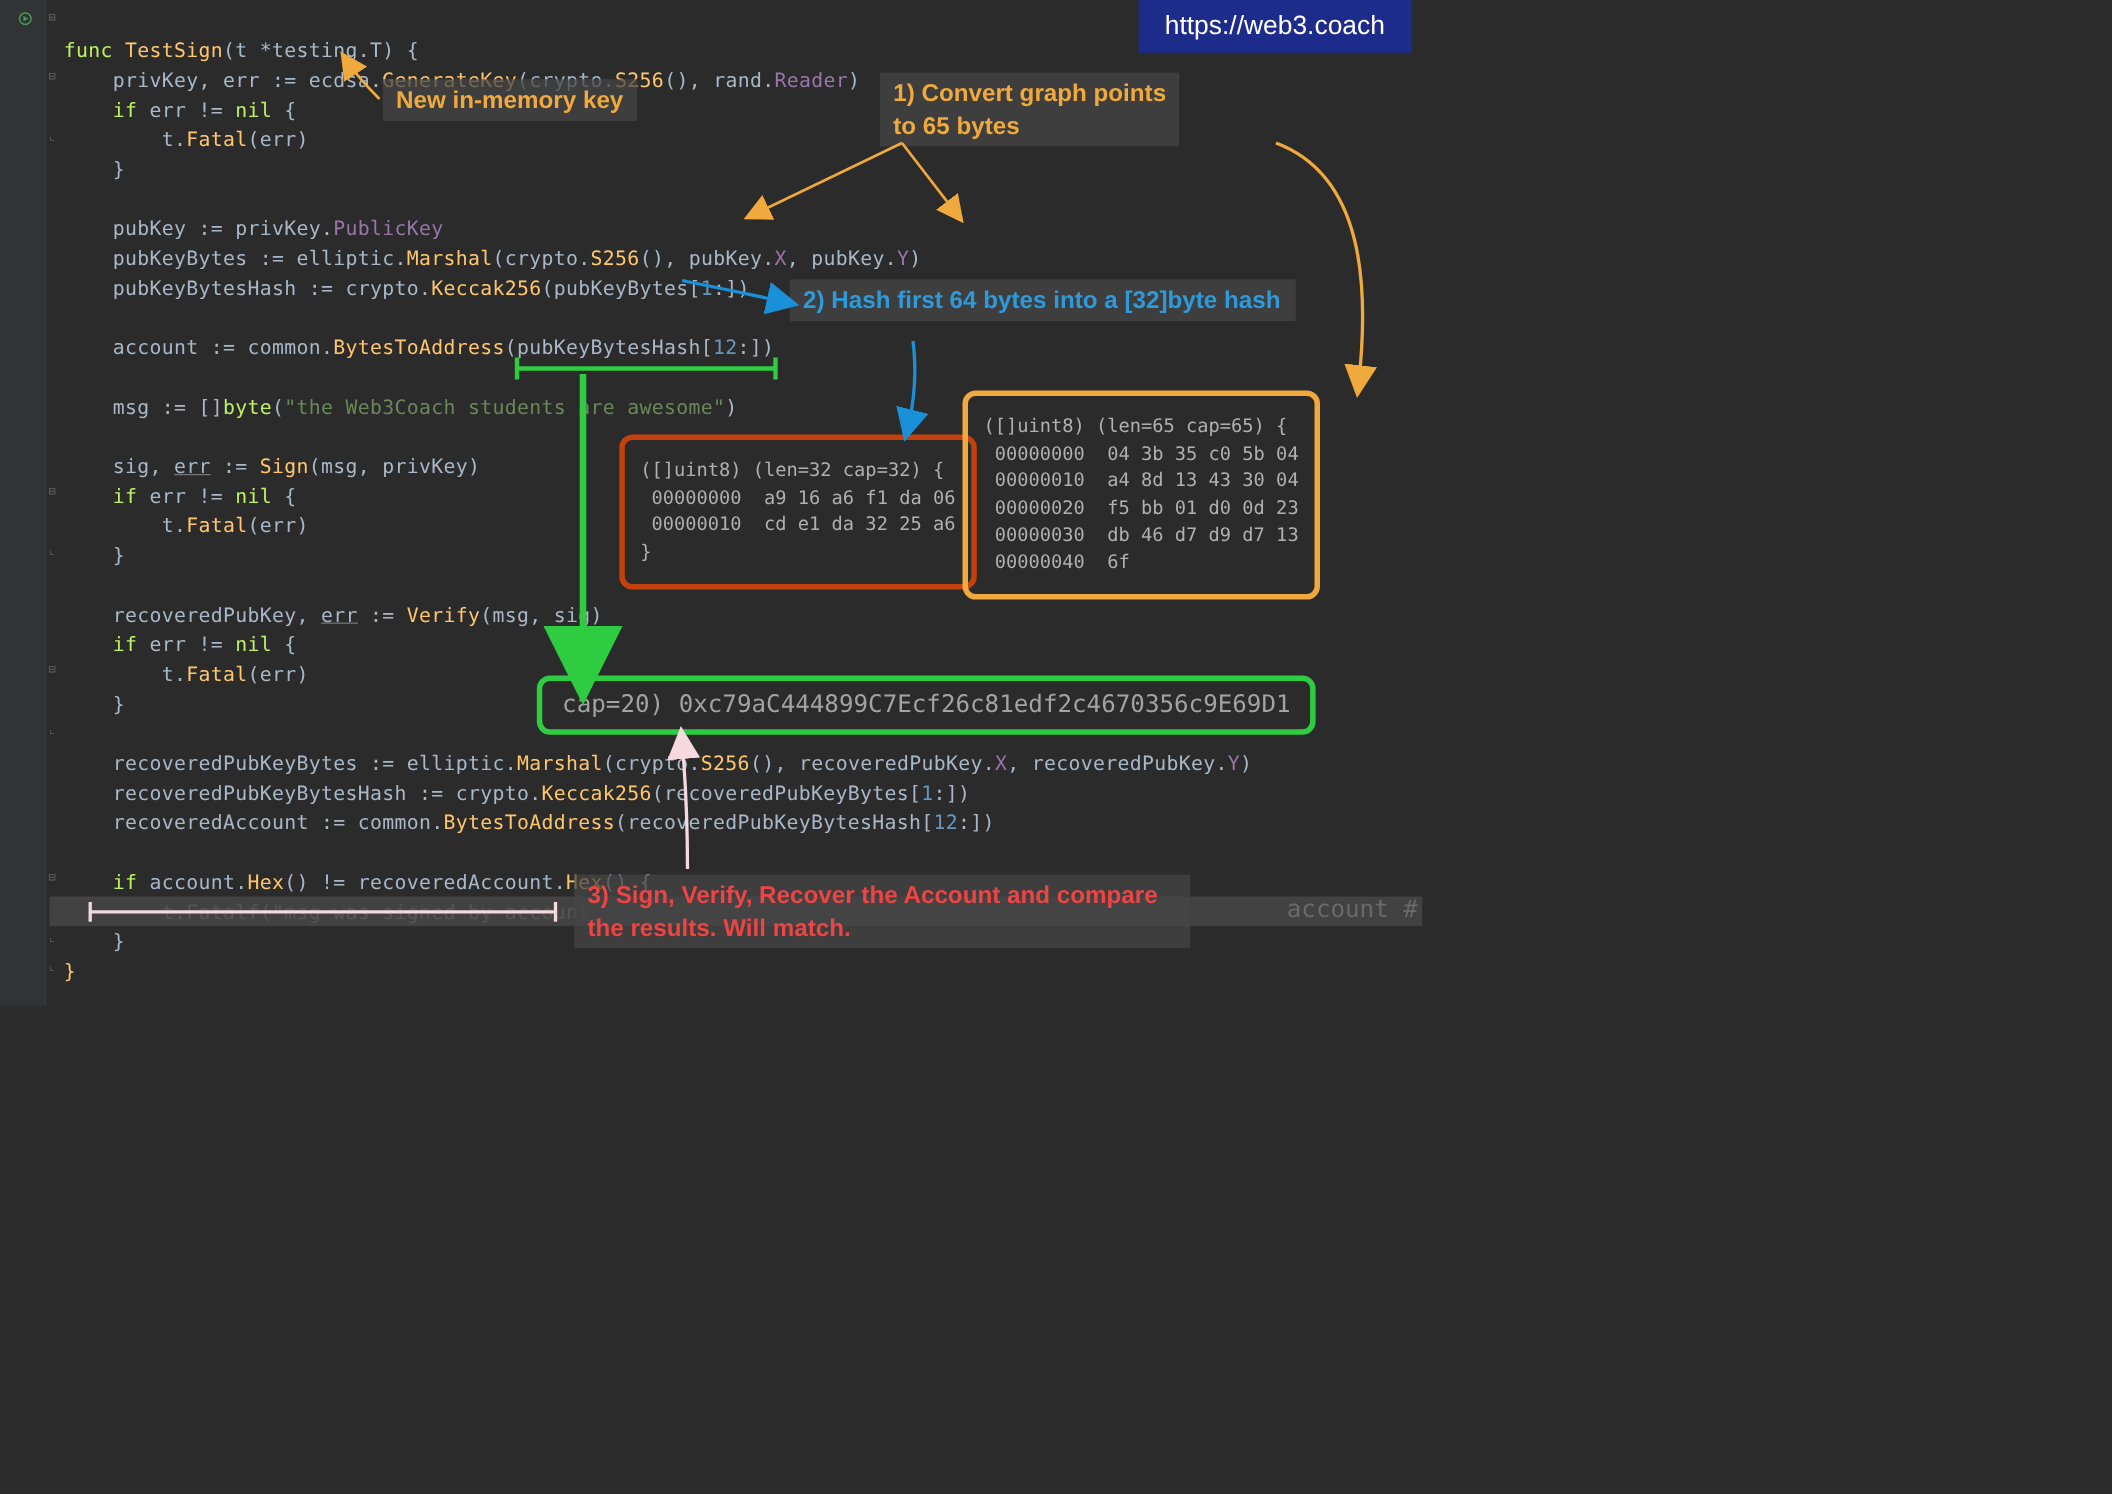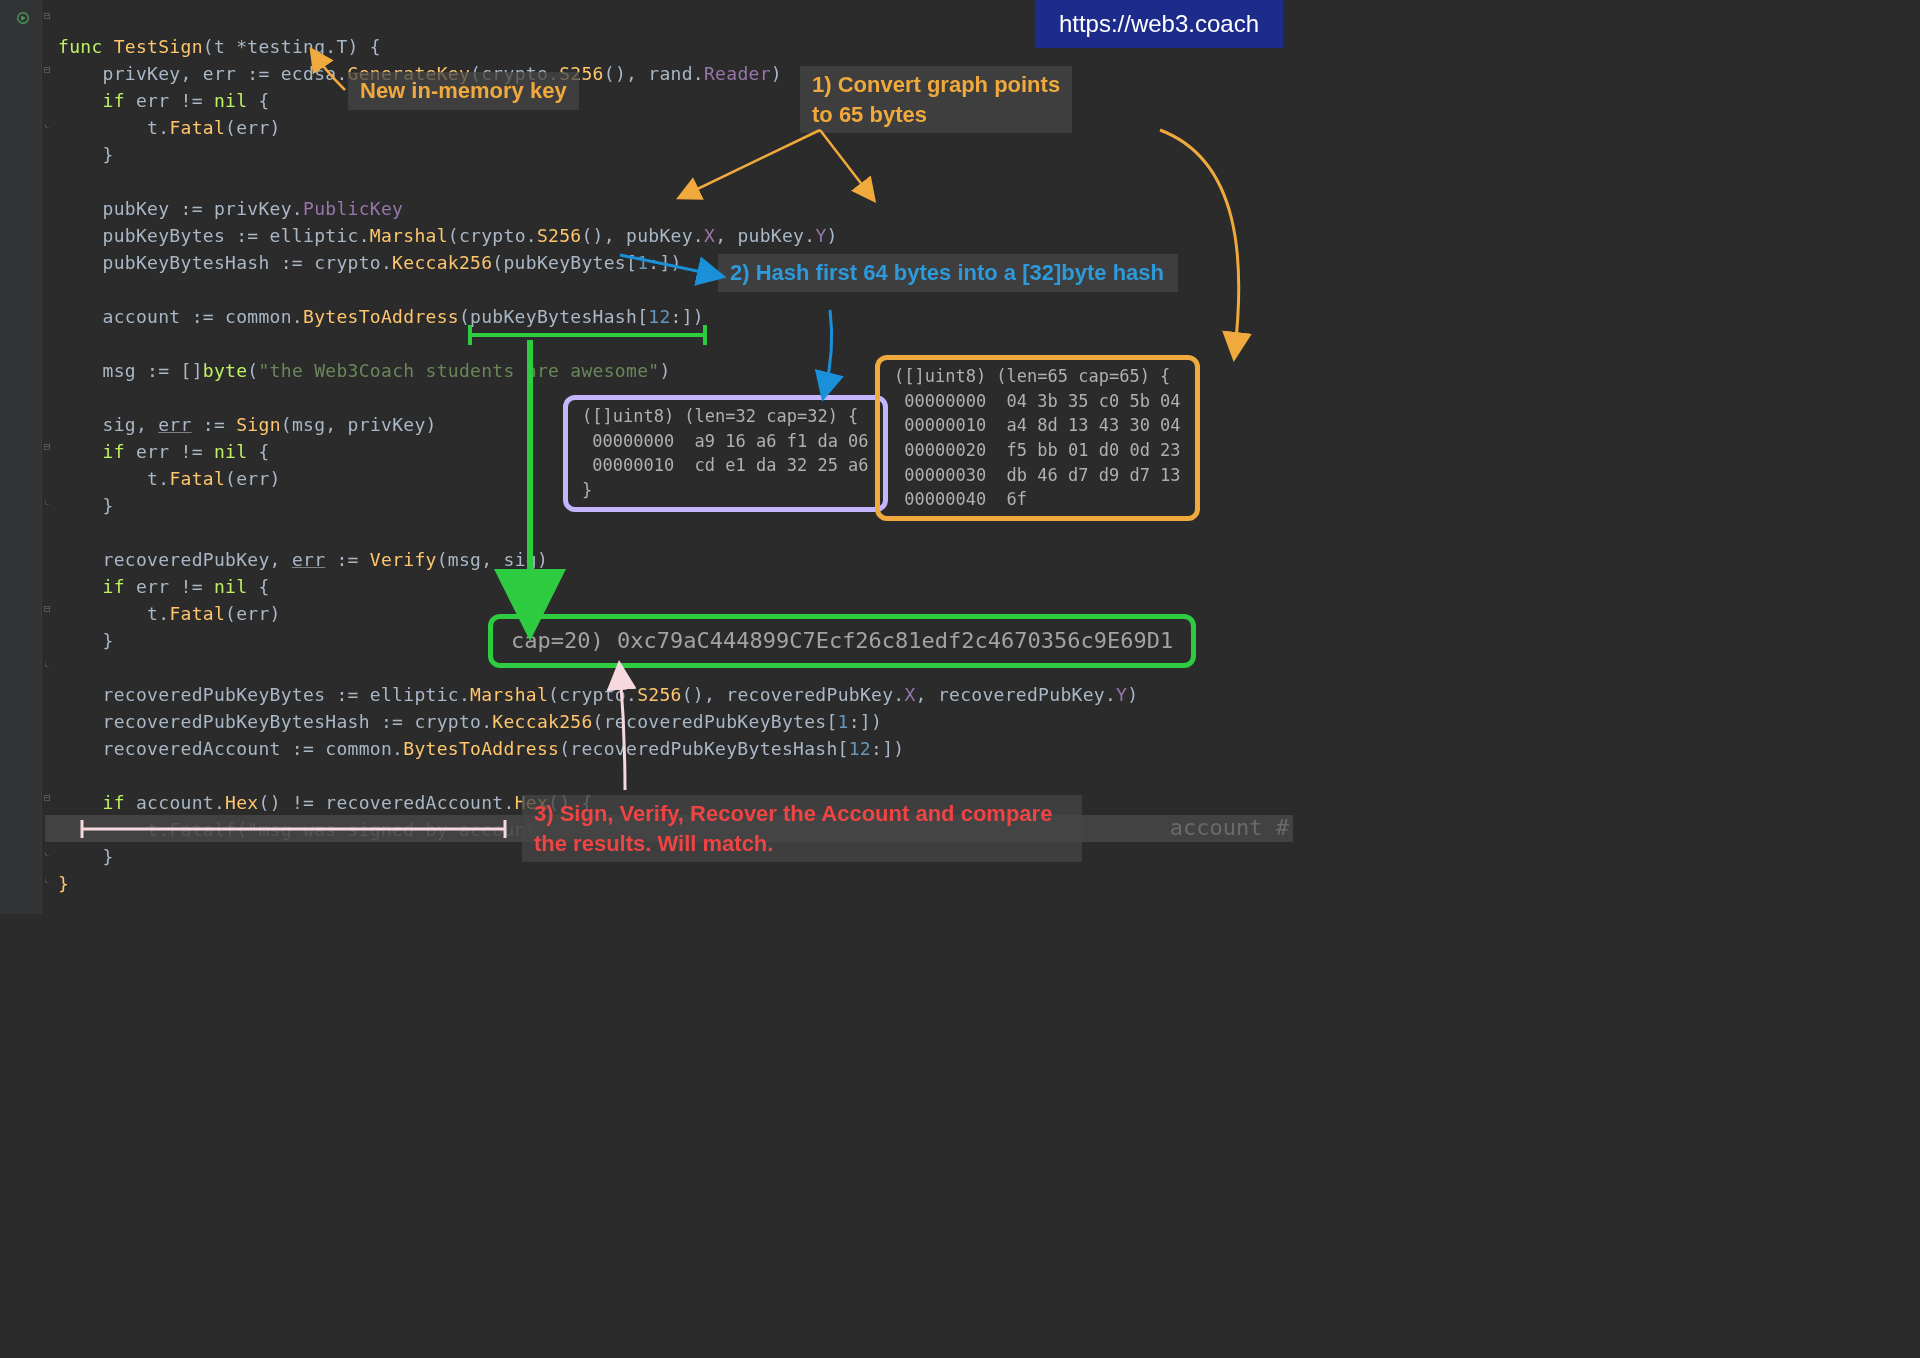--- a/index.html
+++ b/index.html
@@ -69,25 +69,25 @@
   }
   .annot-orange { color: #f0a93c; font-size: 22px; }
   .annot-blue { color: #2d9adb; font-size: 22px; }
   .annot-white { color: #ef4444; font-size: 22px; }
   .box {
     position: absolute;
     border-radius: 12px;
     font-family: 'Menlo','Consolas',monospace;
     font-size: 17px;
     color: #b0b0b0;
-    padding: 4px 14px;
+    padding: 16px 14px;
     white-space: pre;
     line-height: 1.45;
   }
-  .box-blue { border: 5px solid #c4b5fd; }
+  .box-blue { border: 5px solid #c2410c; }
   .box-orange { border: 5px solid #f0a93c; }
   .box-green { border: 5px solid #2ecc40; font-size: 22px; color: #a3a3a3; padding: 6px 18px;}
   svg.overlay {
     position: absolute;
     left: 0; top: 0;
     width: 1293px; height: 914px;
     pointer-events: none;
   }
   .highlight-line {
     position: absolute;

